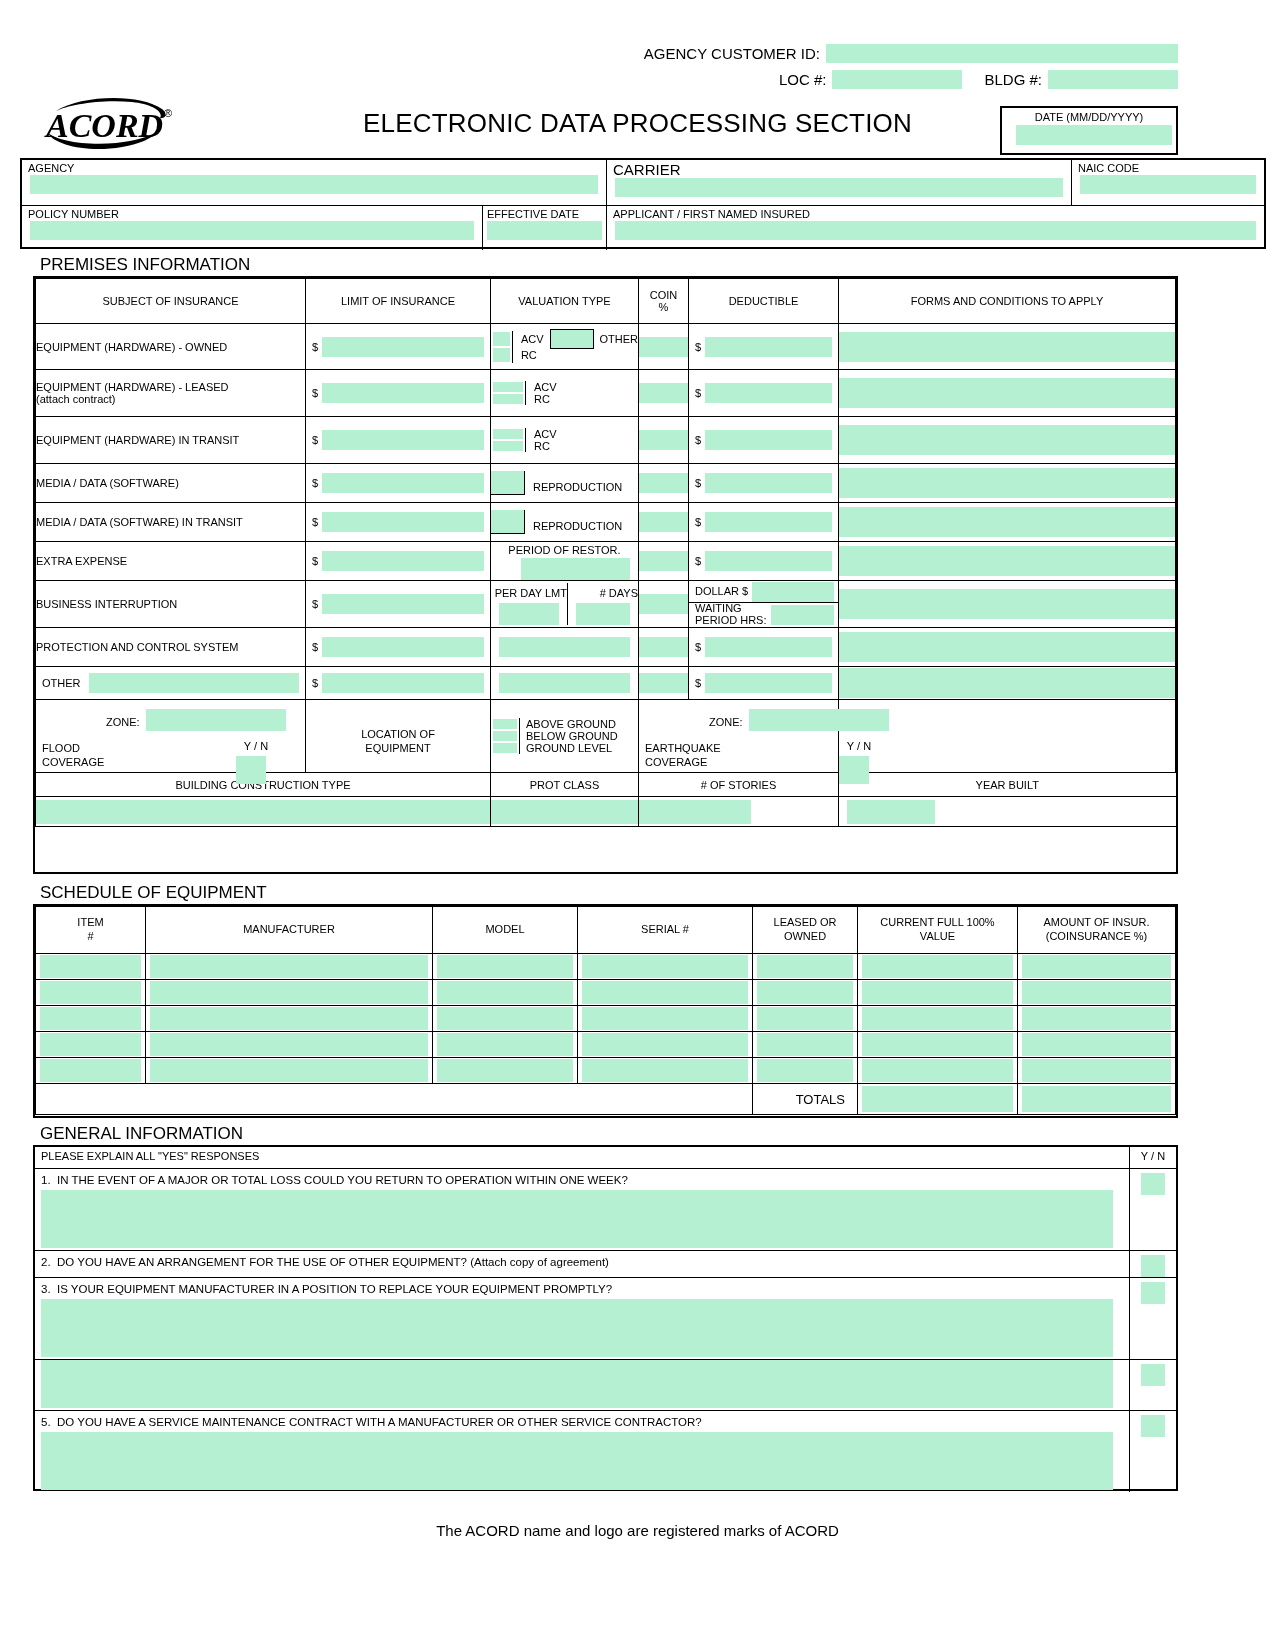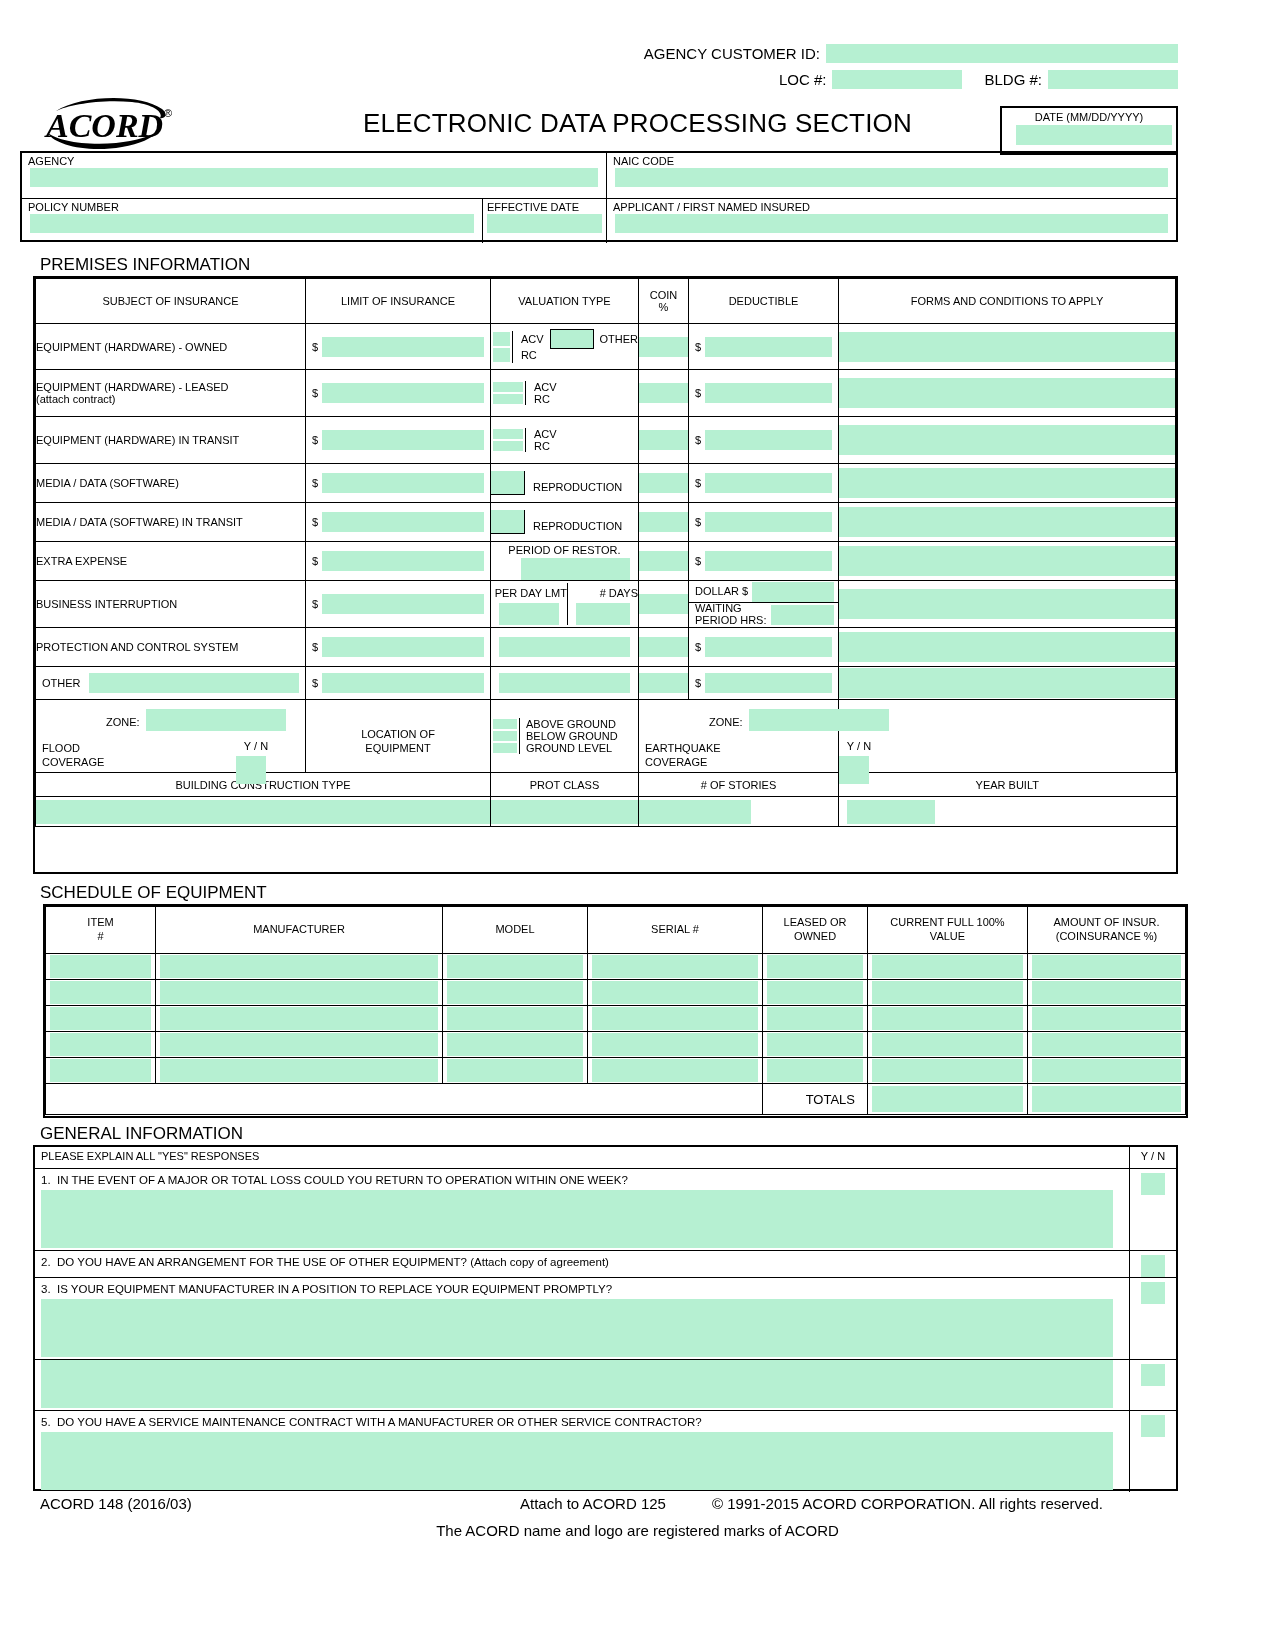--- a/index.html
+++ b/index.html
@@ -88,21 +88,21 @@
   .sect-title {
     position: absolute;
     font-size: 17px;
   }
   .cap {
     font-size: 11px;
   }
   .cap-c { font-size: 11px; text-align: center; }
 
   
-  #agencyblock { left: 20px; top: 151px; width: 1158px; height: 91px; }
+  #agencyblock { left: 20px; top: 158px; width: 1246px; height: 91px; }
   .ab-row { display: flex; height: 45px; }
   .ab-row.second { height: 44px; border-top: 1px solid #000; }
   .ab-cell { position: relative; box-sizing: border-box; }
   .ab-cell + .ab-cell { border-left: 1px solid #000; }
   .ab-cell .cap { padding: 2px 0 0 6px; display:block; }
   .ab-cell .fld { margin: 1px 8px 0 8px; height: 19px; }
 
   
   #premtitle { left: 40px; top: 255px; }
   #premises { left: 33px; top: 276px; width: 1145px; height: 598px; }
@@ -207,21 +207,21 @@
   .eq-cell .ynbox { position: absolute; left: 200px; top: 20px; width: 30px; height: 28px; }
   .eq-cell .zone { position: absolute; left: 70px; bottom: 8px; font-size: 11px; }
   .eq-cell .zonefld { position: absolute; left: 110px; bottom: 5px; width: 140px; height: 22px; }
 
   .bct-fld { padding: 3px 6px; }
   .bct-fld .fld { height: 24px; }
   .bct-fld.center .fld { margin: 0 auto; width: 56%; }
 
   
   #schedtitle { left: 40px; top: 883px; }
-  #schedule { left: 43px; top: 904px; width: 1145px; height: 214px; }
+  #schedule { left: 33px; top: 904px; width: 1145px; height: 214px; }
   .sch-hdr td { text-align: center; font-size: 11px; height: 46px; line-height: 1.25; }
   .sch-row td { height: 25px; padding: 0; }
   .sch-row td .fld { height: 23px; margin: 1px 4px; }
   .sch-tot td { height: 30px; }
   .sch-tot .totlbl { text-align: right; padding-right: 12px; font-size: 13px; }
   .sch-tot .fld { height: 26px; margin: 1px 4px; }
 
   
   #gentitle { left: 40px; top: 1124px; }
   #geninfo { left: 33px; top: 1145px; width: 1145px; height: 346px; }
@@ -276,20 +276,24 @@
   <div class="datebox">
     <div class="cap">DATE (MM/DD/YYYY)</div>
     <div class="fld"></div>
   </div>
 
   <div class="block" id="agencyblock">
     <div class="ab-row">
       <div class="ab-cell" style="width:584px;">
         <span class="cap">AGENCY</span>
         <span class="fld"></span>
+      </div>
+      <div class="ab-cell" style="width:465px;">
+        <span class="cap" style="font-size:15px;padding-top:1px;">CARRIER</span>
+        <span class="fld" style="margin-top:0;"></span>
       </div>
       <div class="ab-cell" style="flex:1;">
         <span class="cap">NAIC CODE</span>
         <span class="fld"></span>
       </div>
     </div>
     <div class="ab-row second">
       <div class="ab-cell" style="width:460px;">
         <span class="cap">POLICY NUMBER</span>
         <span class="fld"></span>
@@ -923,20 +927,15 @@
               <div class="fld"></div>
             </div>
           </div>
           <div class="gi-ynbox">
             <div class="fld"></div>
           </div>
         </div>
       </div>
   </div>
 
-  <div class="footer1">
-    <span class="left">ACORD 148 (2016/03)</span>
-    <span class="mid">Attach to ACORD 125</span>
-    <span class="right">© 1991-2015 ACORD CORPORATION.  All rights reserved.</span>
-  </div>
   <div class="footer2">The ACORD name and logo are registered marks of ACORD</div>
 
 </div>
 
 </body></html>

